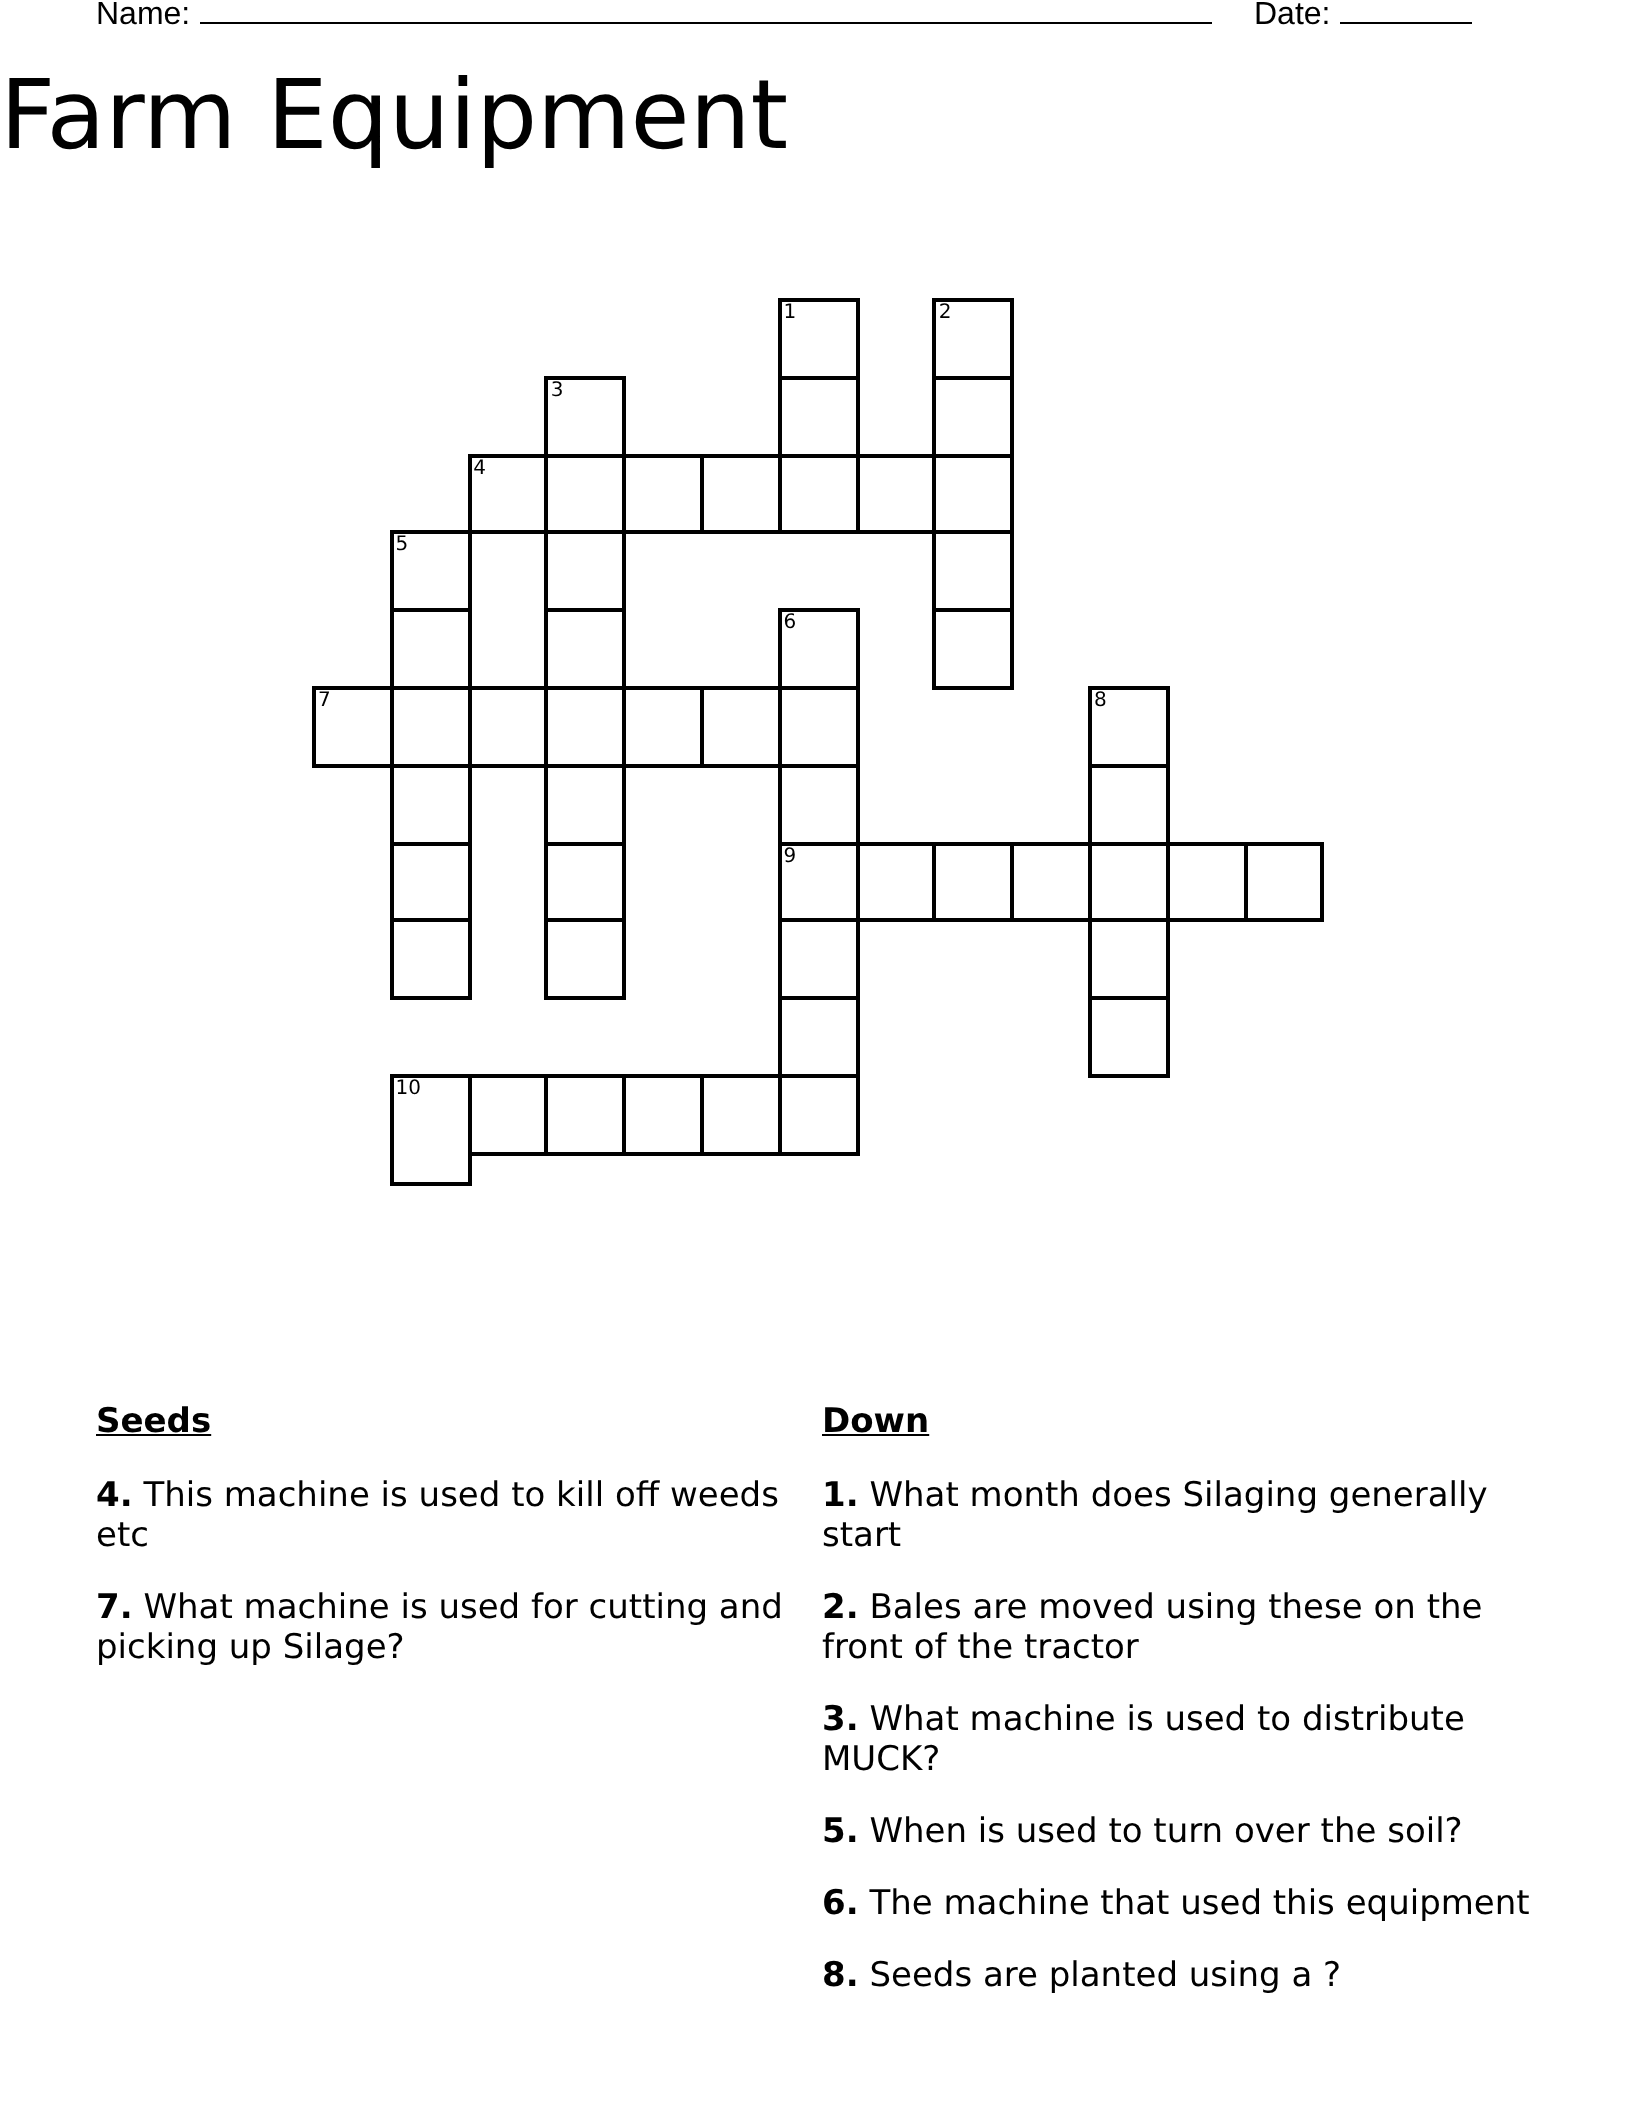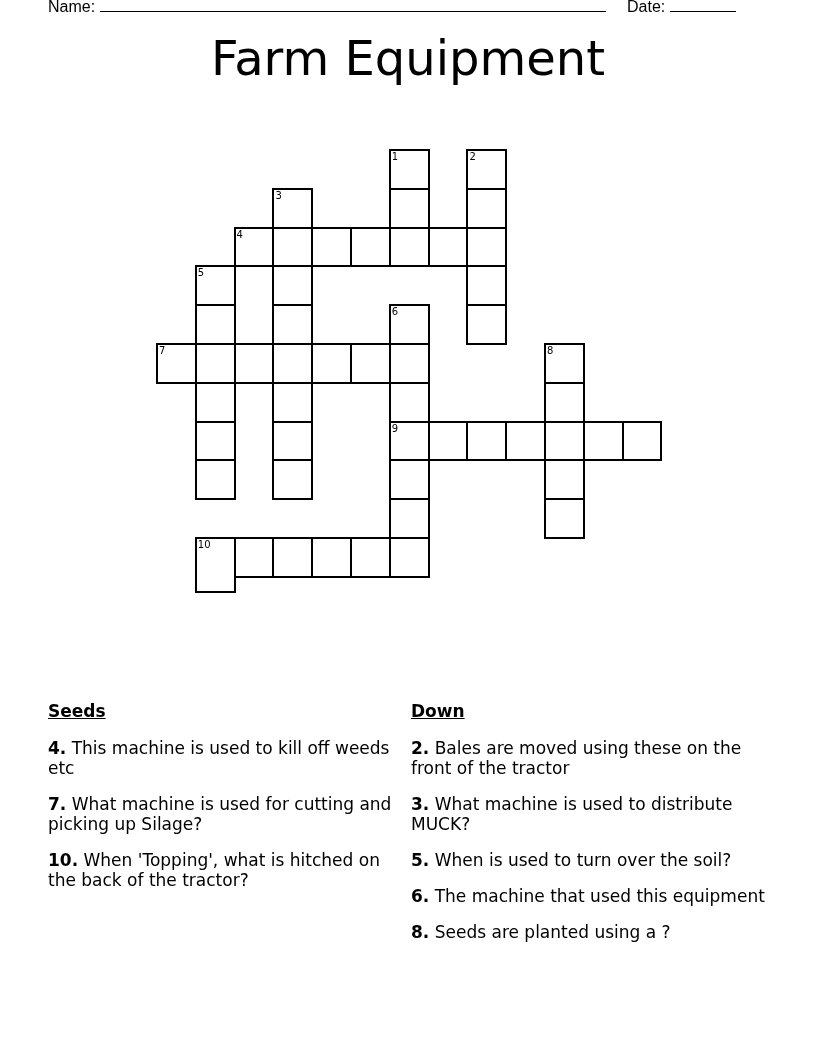--- a/index.html
+++ b/index.html
@@ -1,21 +1,21 @@
 <!DOCTYPE html>
 <html><head>
 <meta charset="utf-8">
 <style>
   html, body { margin: 0; padding: 0; background: #ffffff; }
   body { width: 816px; height: 1056px; position: relative; overflow: hidden; color: #000; }
   .hdr { position: absolute; top: -3px; font-family: "Liberation Sans", sans-serif; font-size: 16px; white-space: nowrap; }
   #name-field { left: 48px; }
   #date-field { left: 627px; }
   .blank { display: inline-block; border-bottom: 1px solid #000; height: 14px; vertical-align: baseline; }
-  .title { position: absolute; top: 30px; left: 0; width: 816px; text-align: center;
+  .title { position: absolute; top: 30px; left: 0; width: 816px; 
            font-family: "DejaVu Sans", sans-serif; font-size: 48px; letter-spacing: 0px; }
   .grid { position: absolute; left: 0; top: 0; width: 816px; height: 700px; }
   .cell { position: absolute; width: 38.8px; height: 38.8px; box-sizing: border-box;
           border: 2px solid #000; background: #fff; }
   .cell .num { position: absolute; left: 1px; top: 0px; font-family: "DejaVu Sans", sans-serif; font-size: 10px; line-height: 12px; }
   .clues { position: absolute; top: 700px; font-family: "DejaVu Sans", sans-serif; font-size: 17px; line-height: 20px; }
   .clues.across { left: 48px; width: 345px; }
   .clues.down { left: 411px; width: 360px; }
   .clues h3 { margin: 0 0 4px 0; font-size: 17px; font-weight: bold; text-decoration: underline; line-height: 22px; }
   .clue { margin: 16px 0 6px 0; }
@@ -107,23 +107,23 @@
     <div class="cell" style="left: 233.6px; top: 537px; width: 40.8px; height: 40.8px;"></div>
     <div class="cell" style="left: 272.4px; top: 537px; width: 40.8px; height: 40.8px;"></div>
     <div class="cell" style="left: 311.2px; top: 537px; width: 40.8px; height: 40.8px;"></div>
     <div class="cell" style="left: 350px; top: 537px; width: 40.8px; height: 40.8px;"></div>
   </div>
 
 <div class="clues across">
   <h3>Seeds</h3>
   <div class="clue"><b>4.</b> <span>This machine is used to kill off weeds etc</span></div>
   <div class="clue"><b>7.</b> <span>What machine is used for cutting and picking up Silage?</span></div>
-  <div class="clue"><b>10.</b> <span>When 'Topping', what is hitched on the back of the tractor?</span></div>
 </div>
 
 <div class="clues down">
   <h3>Down</h3>
+  <div class="clue"><b>1.</b> <span>What month does Silaging generally start</span></div>
   <div class="clue"><b>2.</b> <span>Bales are moved using these on the front of the tractor</span></div>
   <div class="clue"><b>3.</b> <span>What machine is used to distribute MUCK?</span></div>
   <div class="clue"><b>5.</b> <span>When is used to turn over the soil?</span></div>
   <div class="clue"><b>6.</b> <span>The machine that used this equipment</span></div>
   <div class="clue"><b>8.</b> <span>Seeds are planted using a ?</span></div>
 </div>
 
 </body></html>

